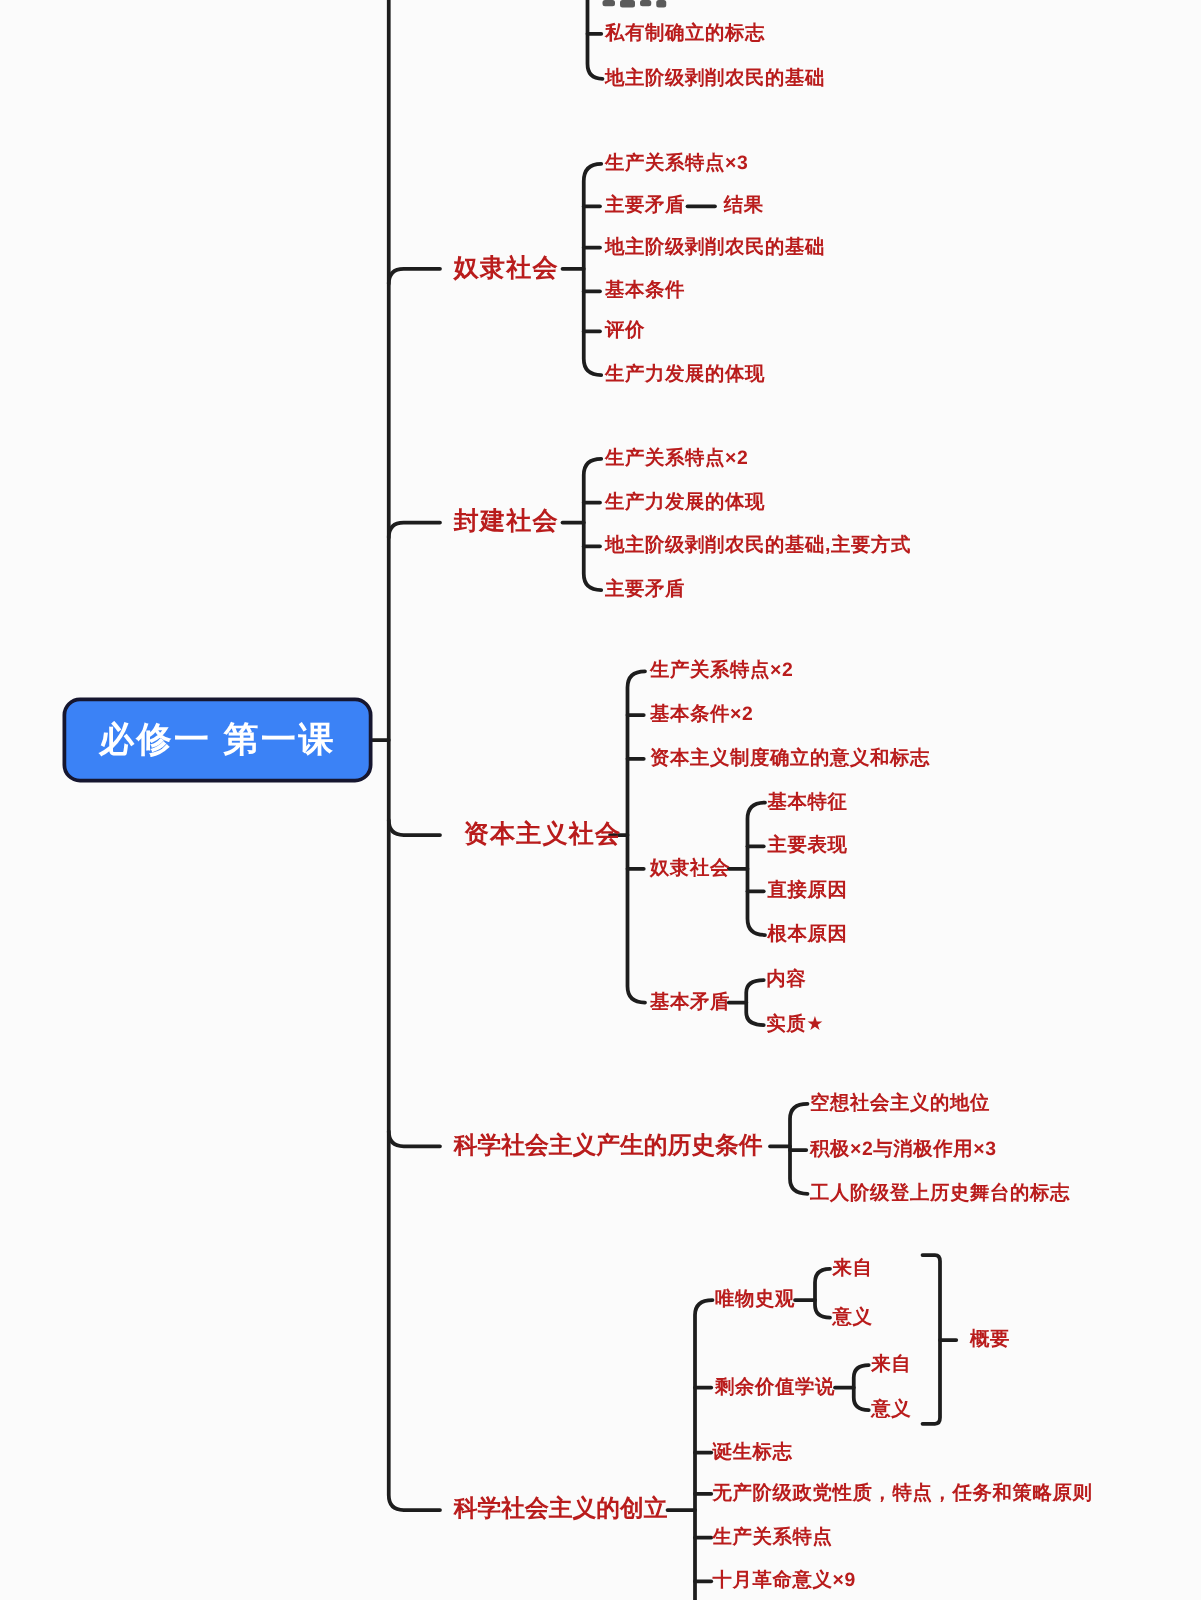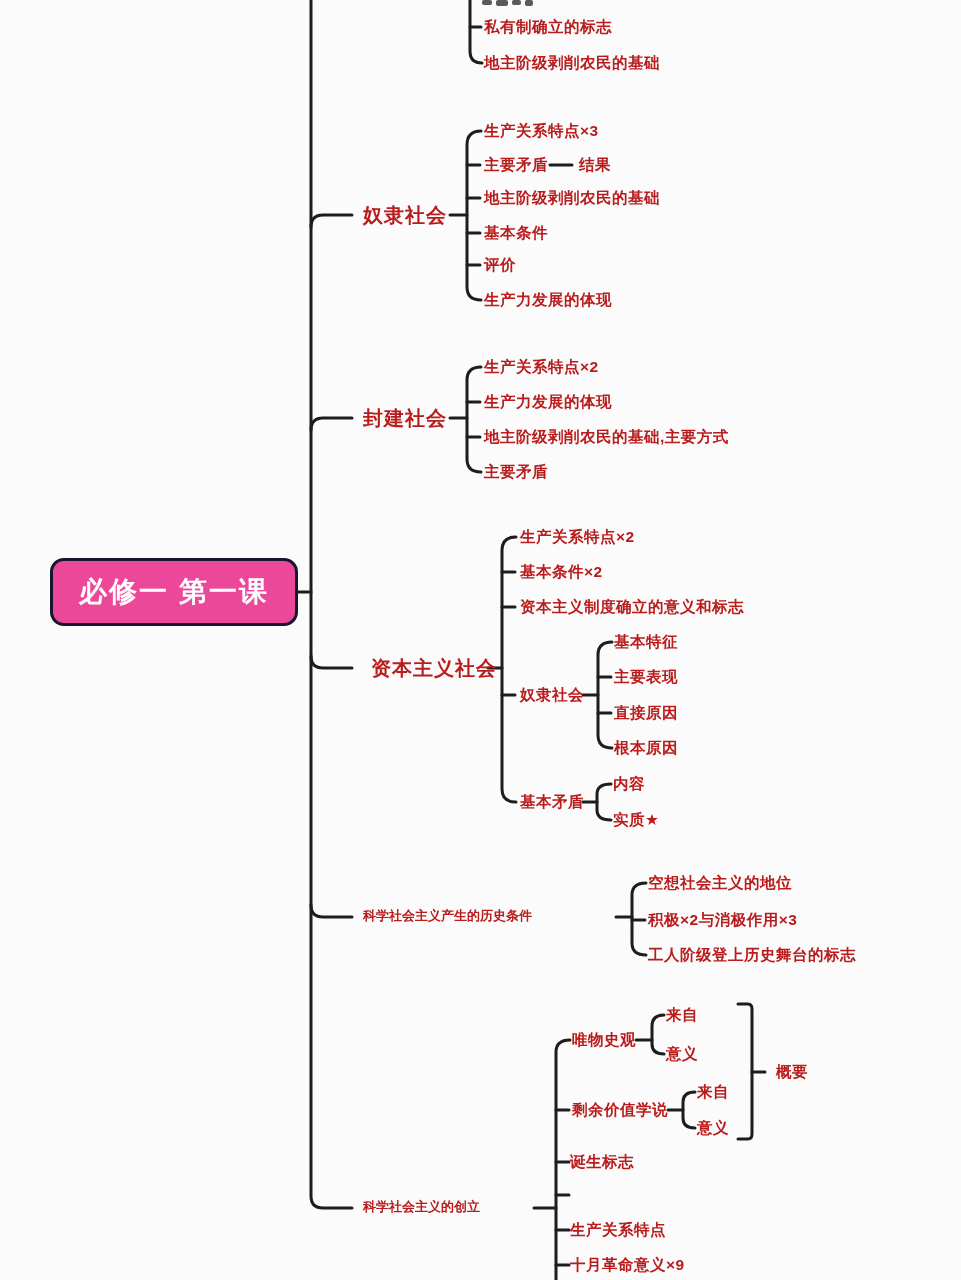--- a/index.html
+++ b/index.html
@@ -31,27 +31,27 @@
   svg.lines rect.frag { fill: #5a5a5a; stroke: none; }
   .topic {
     position: absolute;
     transform: translateY(-50%);
     white-space: nowrap;
     color: #b91c1c;
     font-weight: 600;
     line-height: 1.15;
   }
   .lvl2 { font-size: 20px; letter-spacing: 1px; }
-  .lvl2.long { font-size: 13px; letter-spacing: 0px; font-family: Liberation Mono, monospace; }
+  .lvl2.long { font-size: 19px; letter-spacing: 0px; }
   .leaf { font-size: 15.5px; letter-spacing: 0.5px; }
   .root-node {
     position: absolute;
     left: 50px; top: 558px;
     width: 248px; height: 68px;
-    background: #ec4899;
+    background: #3b82f6;
     border: 3.5px solid #16162f;
     border-radius: 14px;
     box-sizing: border-box;
     display: flex;
     align-items: center;
     justify-content: center;
   }
   .root-node span {
     color: #ffffff;
     font-size: 28px;
@@ -176,16 +176,17 @@
 
   <div class="topic lvl2 long" style="left:363px; top:1208px">科学社会主义的创立</div>
   <div class="topic leaf" style="left:572px; top:1040px">唯物史观</div>
   <div class="topic leaf" style="left:666px; top:1015px">来自</div>
   <div class="topic leaf" style="left:666px; top:1054px">意义</div>
   <div class="topic leaf" style="left:572px; top:1110px">剩余价值学说</div>
   <div class="topic leaf" style="left:697px; top:1092px">来自</div>
   <div class="topic leaf" style="left:697px; top:1128px">意义</div>
   <div class="topic leaf" style="left:776px; top:1072px">概要</div>
   <div class="topic leaf" style="left:570px; top:1162px">诞生标志</div>
+  <div class="topic leaf" style="left:570px; top:1195px">无产阶级政党性质，特点，任务和策略原则</div>
   <div class="topic leaf" style="left:570px; top:1230px">生产关系特点</div>
   <div class="topic leaf" style="left:570px; top:1265px">十月革命意义×9</div>
 
 </div>
 
 </body></html>

